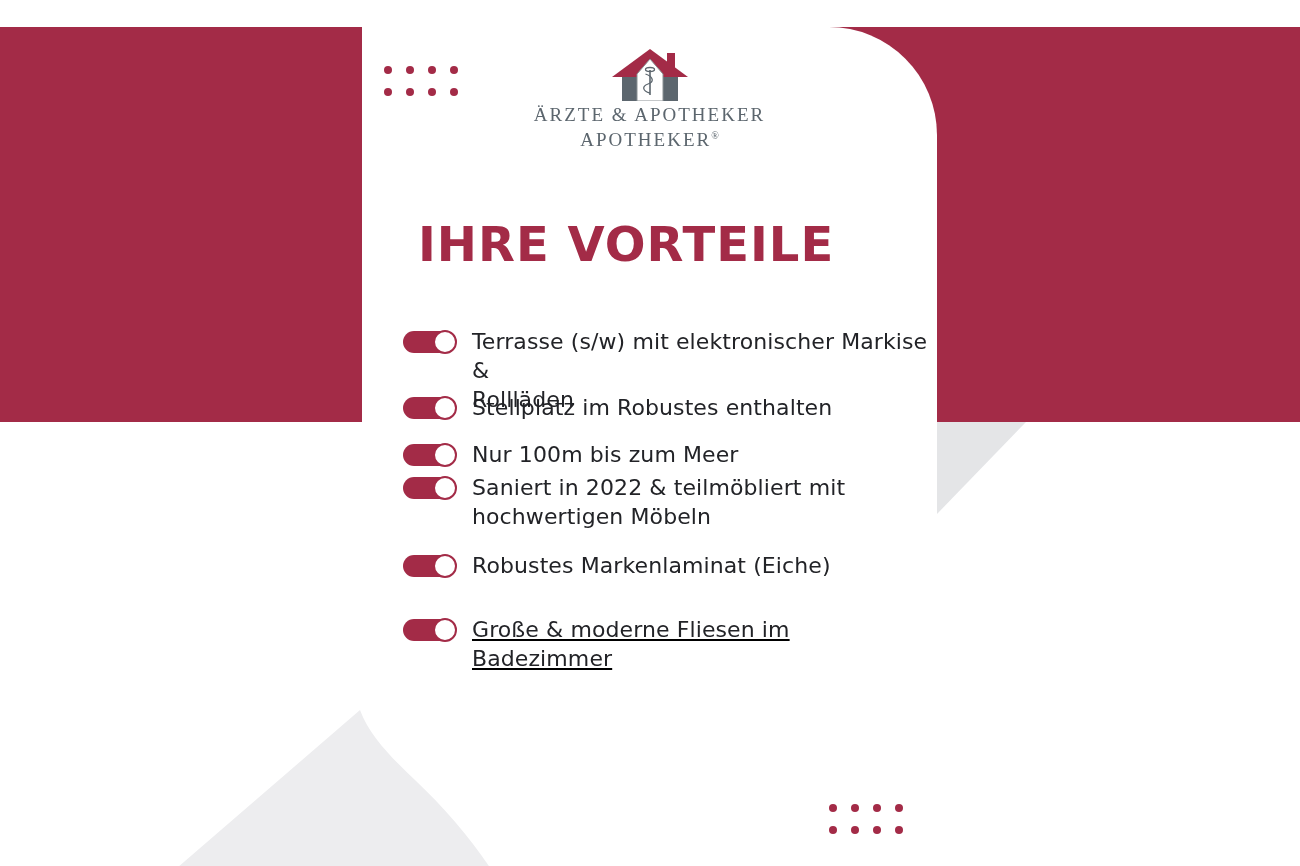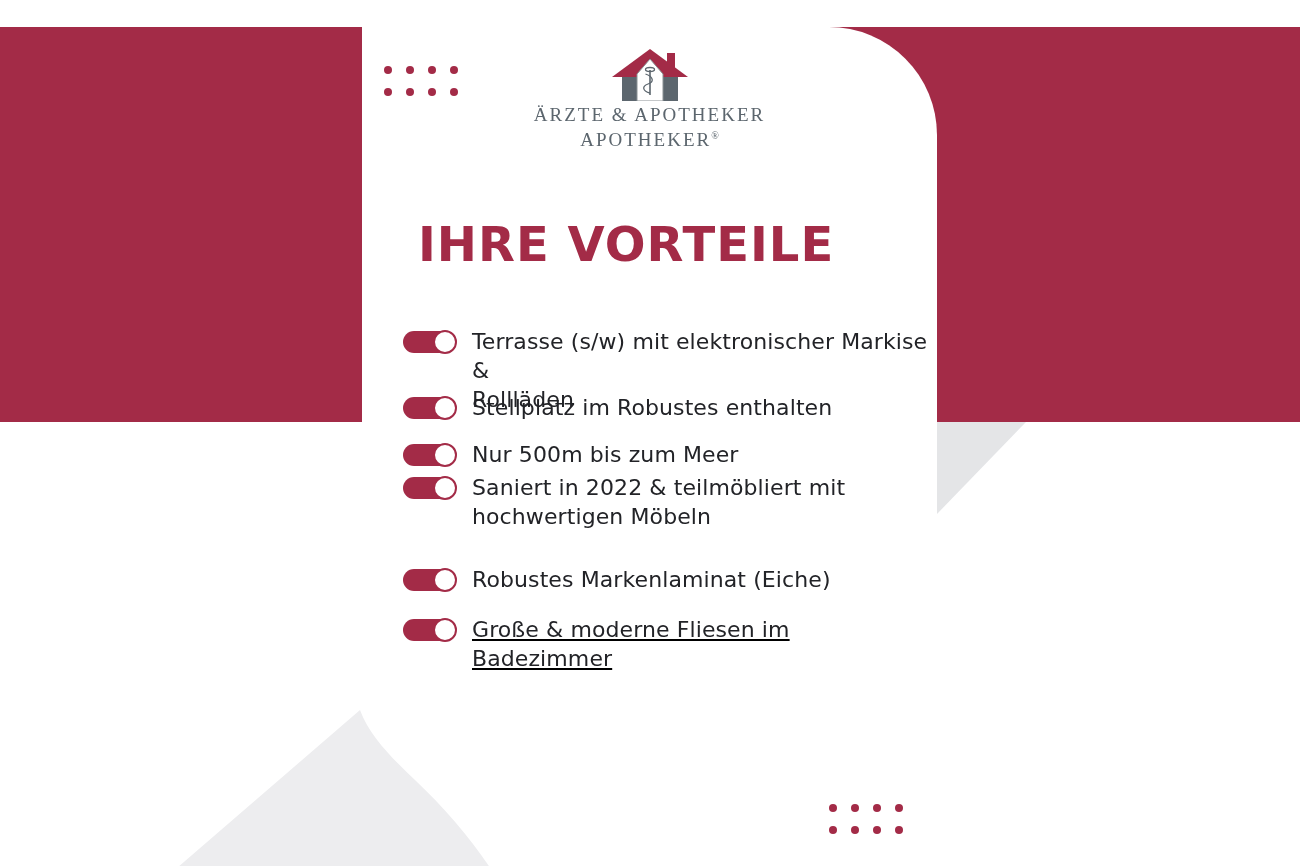--- a/index.html
+++ b/index.html
@@ -39,21 +39,21 @@
   .title{position:absolute;left:418px;top:189px;margin:0;color:#A32B47;
          font-size:48px;font-weight:bold;letter-spacing:1px;}
 
   
   .benefits{position:absolute;left:403px;top:300px;width:530px;margin:0;padding:0;list-style:none;}
   .benefit{position:absolute;left:0;display:flex;align-items:flex-start;}
   .p1{top:0;}
   .p2{top:66px;}
   .p3{top:113px;}
   .p4{top:146px;}
-  .p5{top:238px;}
+  .p5{top:224px;}
   .p6{top:288px;text-decoration:underline;}
   .toggle{position:relative;flex:0 0 auto;width:52px;height:22px;margin-top:4px;margin-right:17px;
           background:#A32B47;border-radius:12px;}
   .knob{position:absolute;right:-2px;top:-1px;width:24px;height:24px;box-sizing:border-box;
         background:#ffffff;border:2px solid #A32B47;border-radius:50%;}
   .benefit-text{font-size:22px;line-height:29px;color:#222327;white-space:pre-line;
                 letter-spacing:0.1px;}
 </style>
 </head>
 <body>
@@ -122,21 +122,21 @@
     <li class="benefit p2">
       <span class="toggle">
           <span class="knob"></span>
         </span>
       <span class="benefit-text">Stellplatz im Robustes enthalten</span>
     </li>
     <li class="benefit p3">
       <span class="toggle">
           <span class="knob"></span>
         </span>
-      <span class="benefit-text">Nur 500m bis zum Meer</span>
+      <span class="benefit-text">Nur 100m bis zum Meer</span>
     </li>
     <li class="benefit p4">
       <span class="toggle">
           <span class="knob"></span>
         </span>
       <span class="benefit-text">Saniert in 2022 &amp; teilmöbliert mit
 hochwertigen Möbeln</span>
     </li>
     <li class="benefit p5">
       <span class="toggle">

